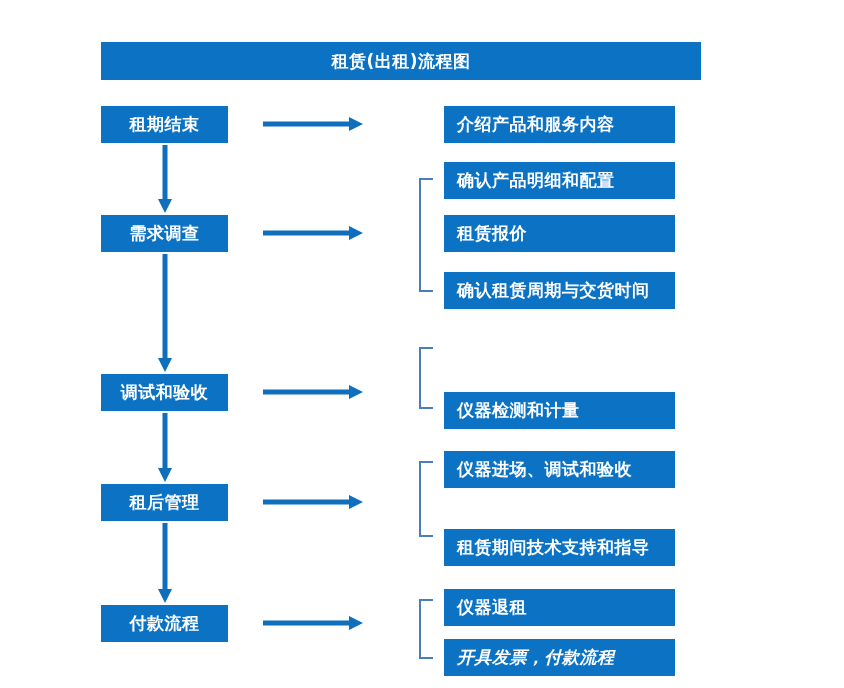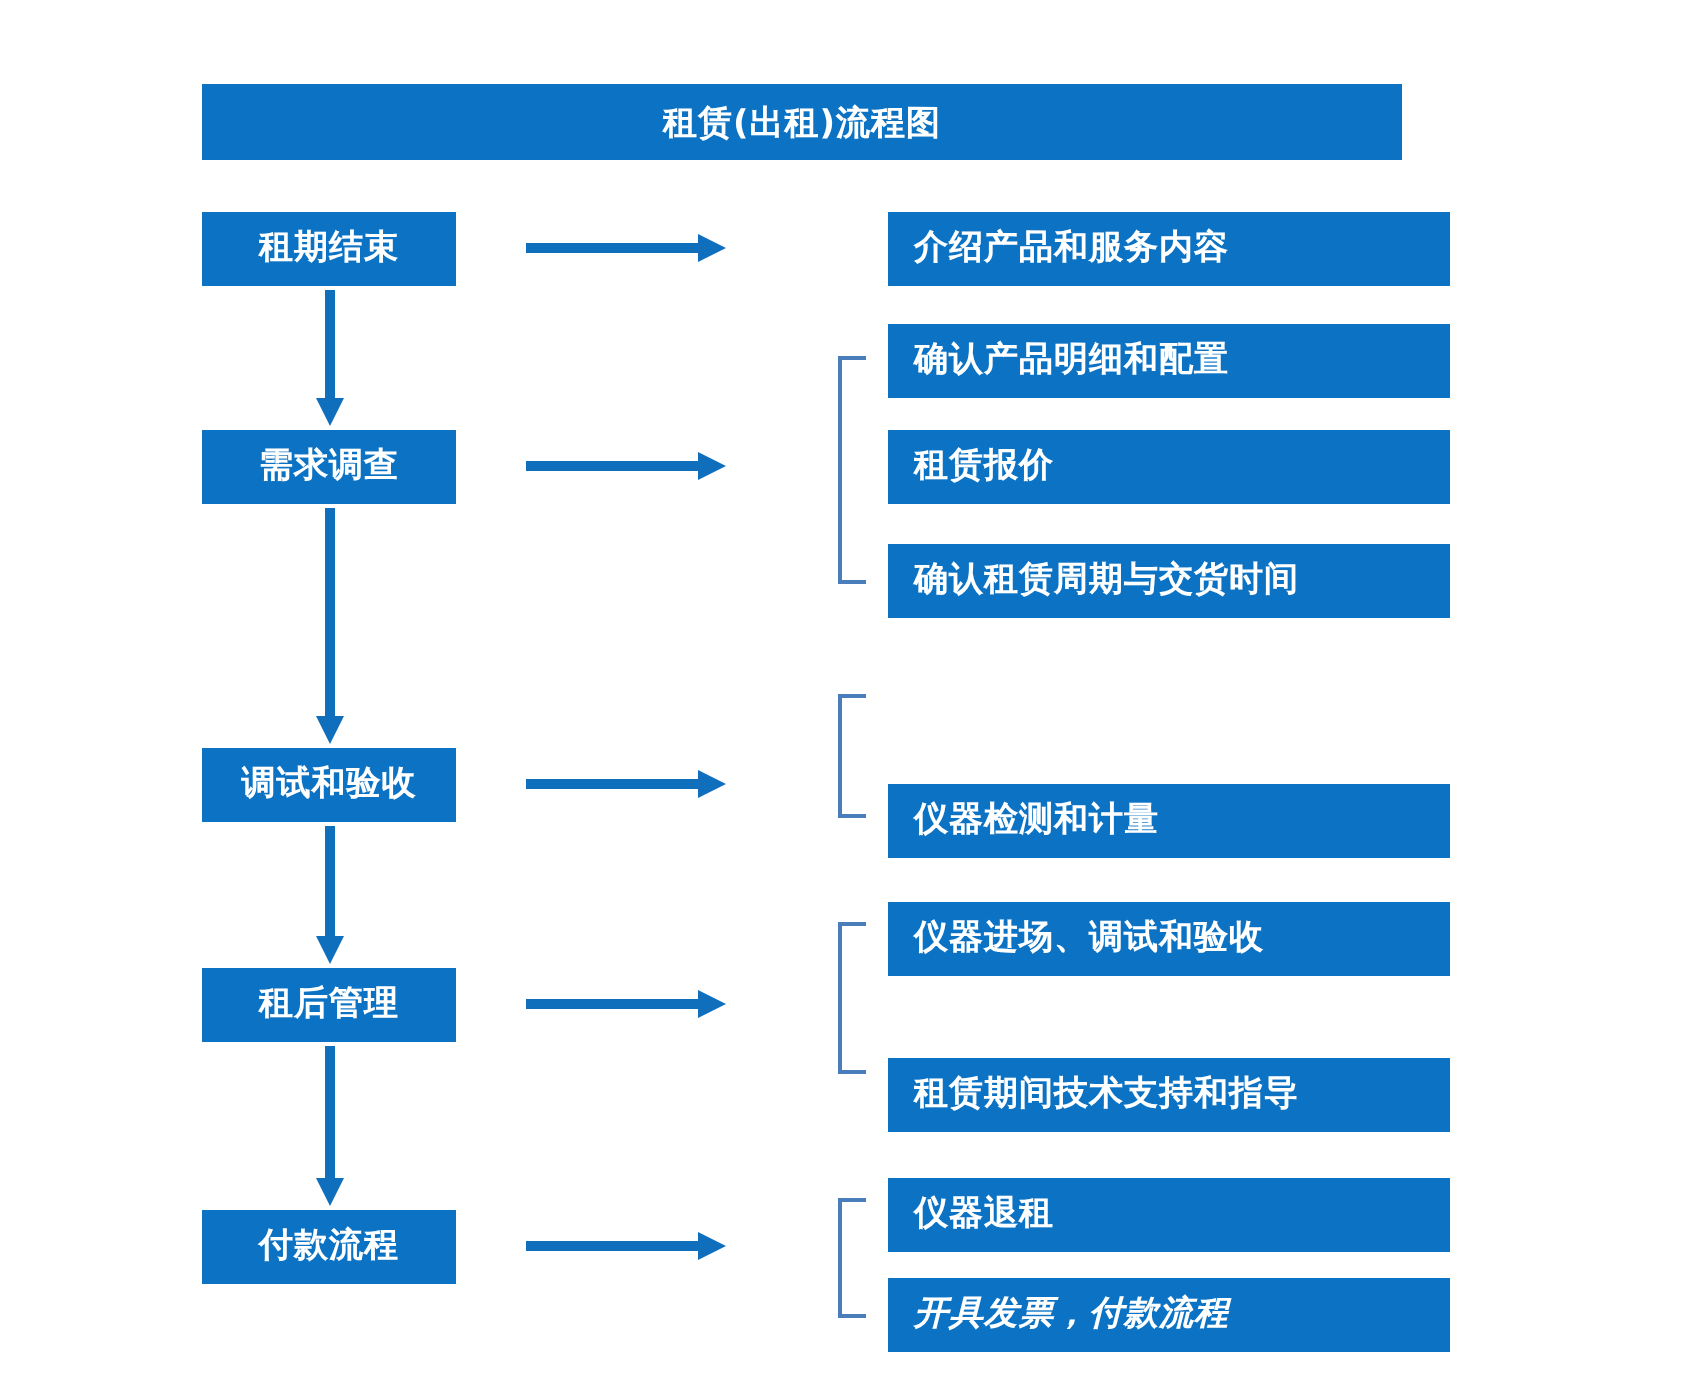--- a/index.html
+++ b/index.html
@@ -48,21 +48,21 @@
     box-sizing: border-box;
   }
   .stage-box {
     left: 101px;
     width: 127px;
     height: 37px;
     justify-content: center;
   }
   .detail-box {
     left: 444px;
-    width: 281px;
+    width: 231px;
     height: 37px;
     justify-content: flex-start;
     padding-left: 13px;
   }
   .h-arrow {
     position: absolute;
     height: 16px;
   }
   .v-arrow {
     position: absolute;

